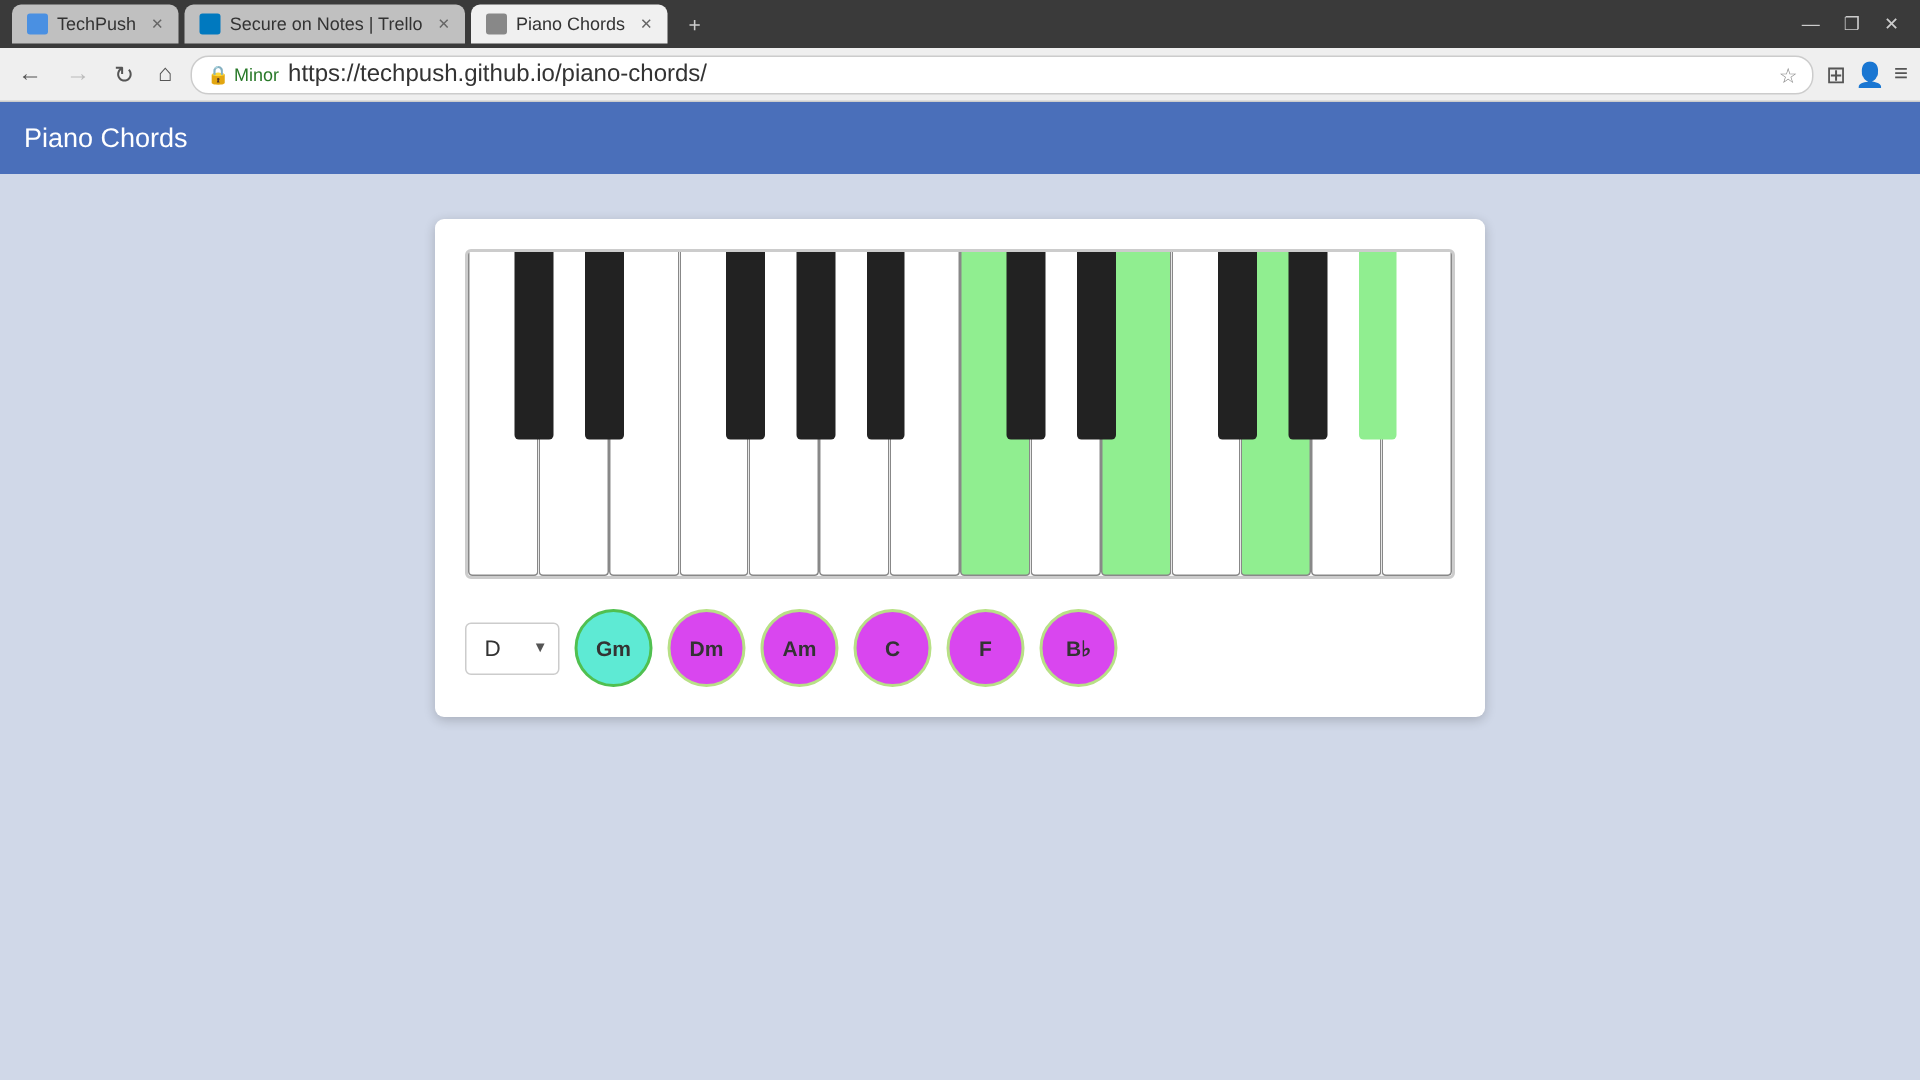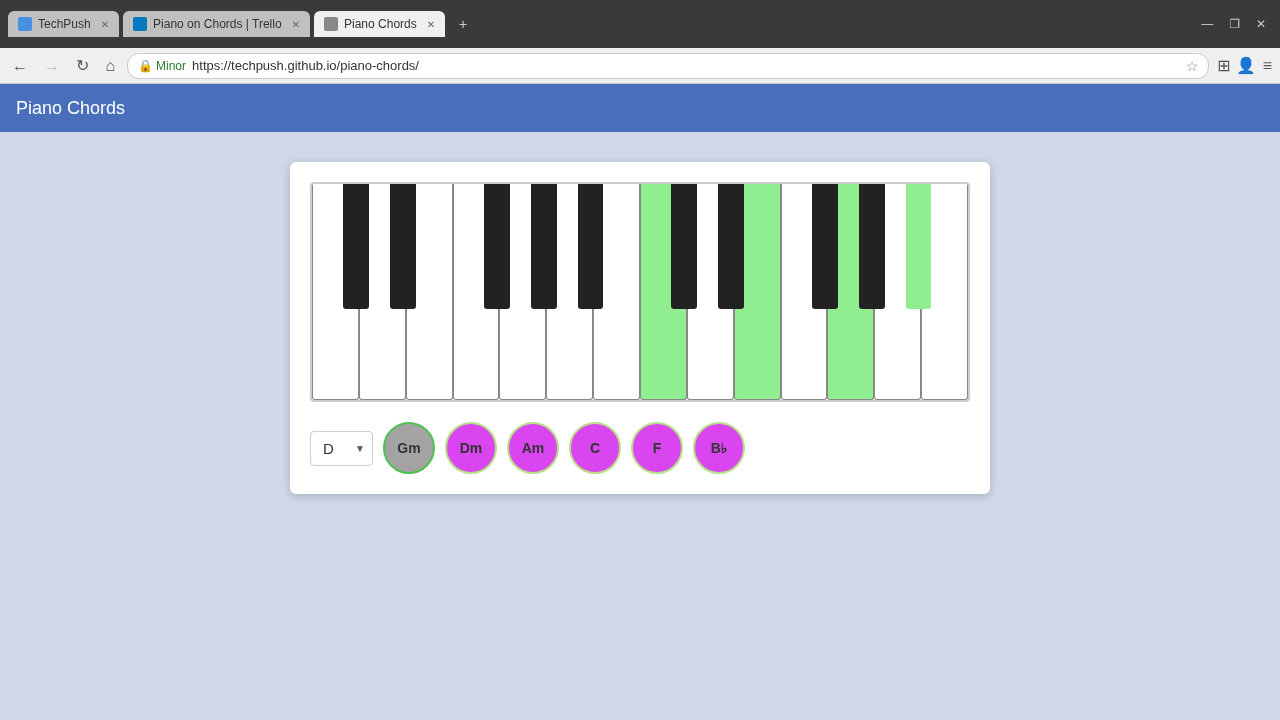--- a/index.html
+++ b/index.html
@@ -1,21 +1,21 @@
 <!DOCTYPE html>
 <html><head>
   <meta charset="utf-8">
   <style>
     * { margin: 0; padding: 0; box-sizing: border-box; }
     body { font-family: Arial, sans-serif; background: #d0d8e8; width: 1280px; height: 720px; overflow: hidden; }
 
     
     .browser-titlebar {
       background: #3a3a3a;
-      height: 48px;
+      height: 32px;
       display: flex;
       align-items: center;
       padding: 0 8px;
       gap: 4px;
     }
     .tab {
       display: flex;
       align-items: center;
       background: #c0c0c0;
       border-radius: 6px 6px 0 0;
@@ -88,21 +88,21 @@
       font-size: 13px;
       color: #333;
     }
     .secure-badge {
       color: #2a7a2a;
       font-size: 12px;
       display: flex;
       align-items: center;
       gap: 3px;
     }
-    .address-url { color: #333; font-size: 13px; }
+    .address-url { color: #333; font-size: 16px; }
     .bookmark-icon { margin-left: auto; color: #888; font-size: 14px; }
     .toolbar-icons { display: flex; gap: 6px; align-items: center; }
     .toolbar-icon { color: #555; font-size: 16px; cursor: pointer; }
 
     
     .app-header {
       background: #4a6fba;
       height: 48px;
       display: flex;
       align-items: center;
@@ -211,38 +211,38 @@
       background: #d946ef;
       font-size: 14px;
       font-weight: bold;
       cursor: pointer;
       color: #333;
       display: flex;
       align-items: center;
       justify-content: center;
     }
     .chord-btn.active {
-      background: #a3a3a3;
+      background: #5eead4;
       border-color: #50c050;
     }
   </style>
 </head>
 <body>
 
 <div class="browser-titlebar">
 
   <div class="tab">
     <span style="width:14px;height:14px;background:#4a90e2;border-radius:2px;display:inline-block;"></span>
     <span>TechPush</span>
     <span class="tab-close">✕</span>
   </div>
 
   <div class="tab">
     <span style="width:14px;height:14px;background:#0079BF;border-radius:2px;display:inline-block;"></span>
-    <span>Piano on Chords | Trello</span>
+    <span>Secure on Notes | Trello</span>
     <span class="tab-close">✕</span>
   </div>
 
   <div class="tab active">
     <span style="width:14px;height:14px;background:#888;border-radius:2px;display:inline-block;"></span>
     <span>Piano Chords</span>
     <span class="tab-close">✕</span>
   </div>
   <button class="tab-new">+</button>
   <div class="window-controls">

